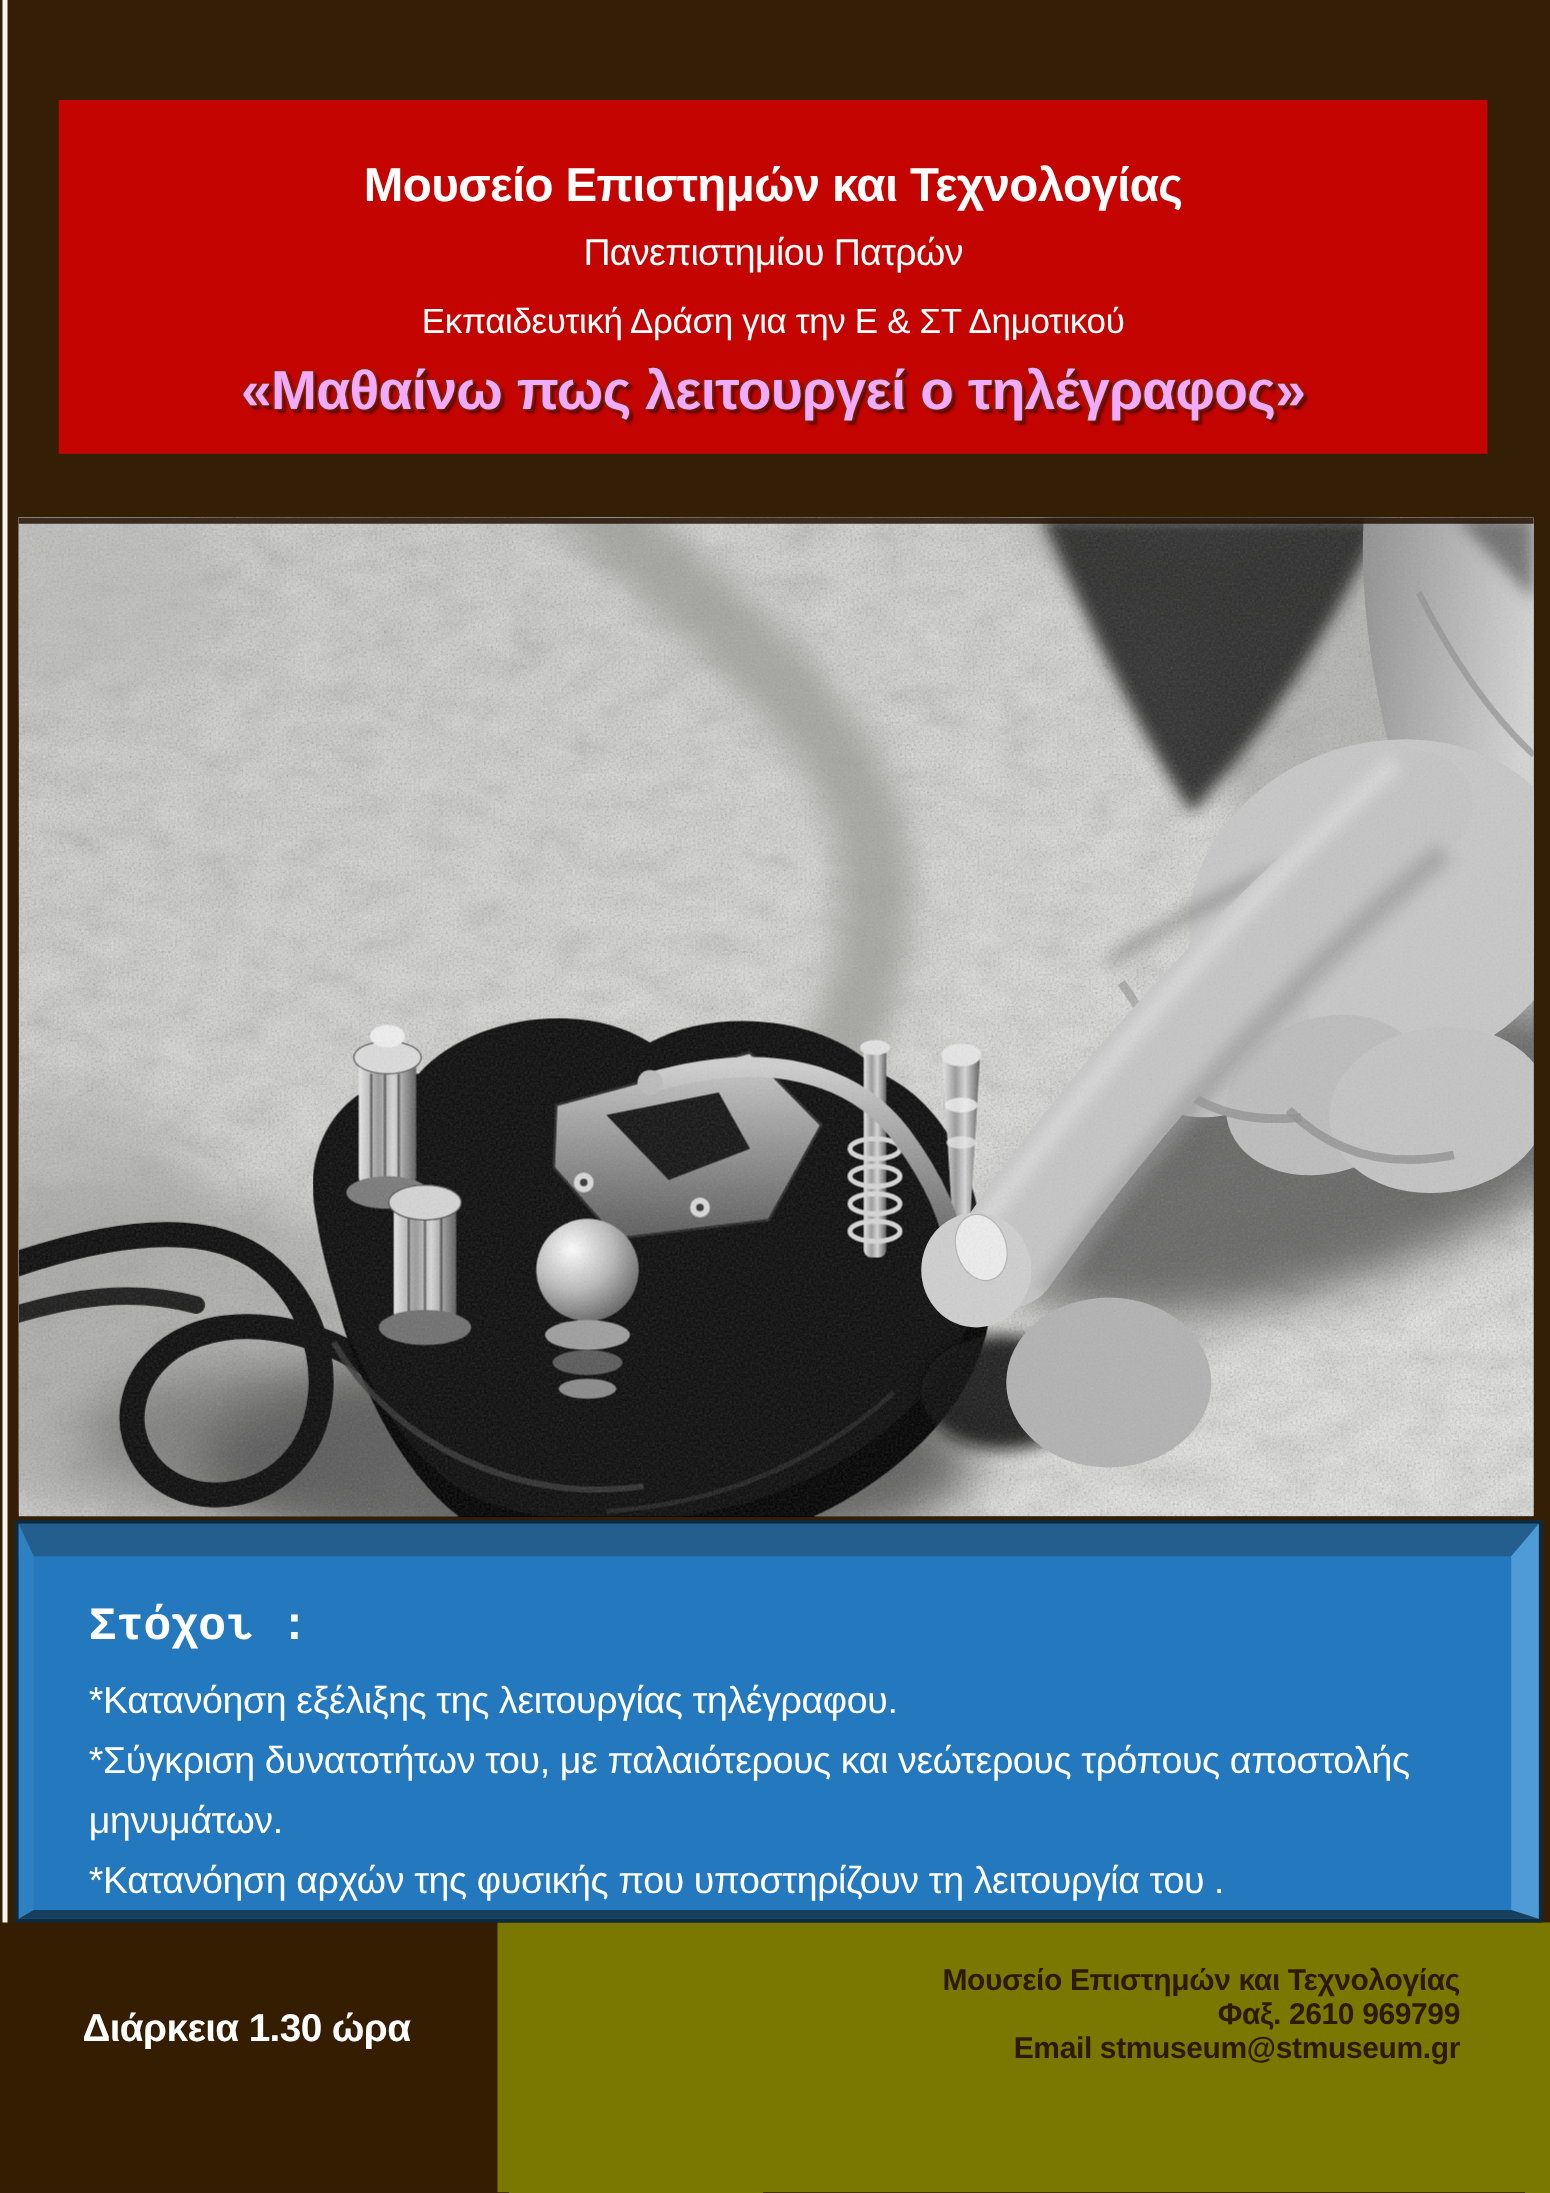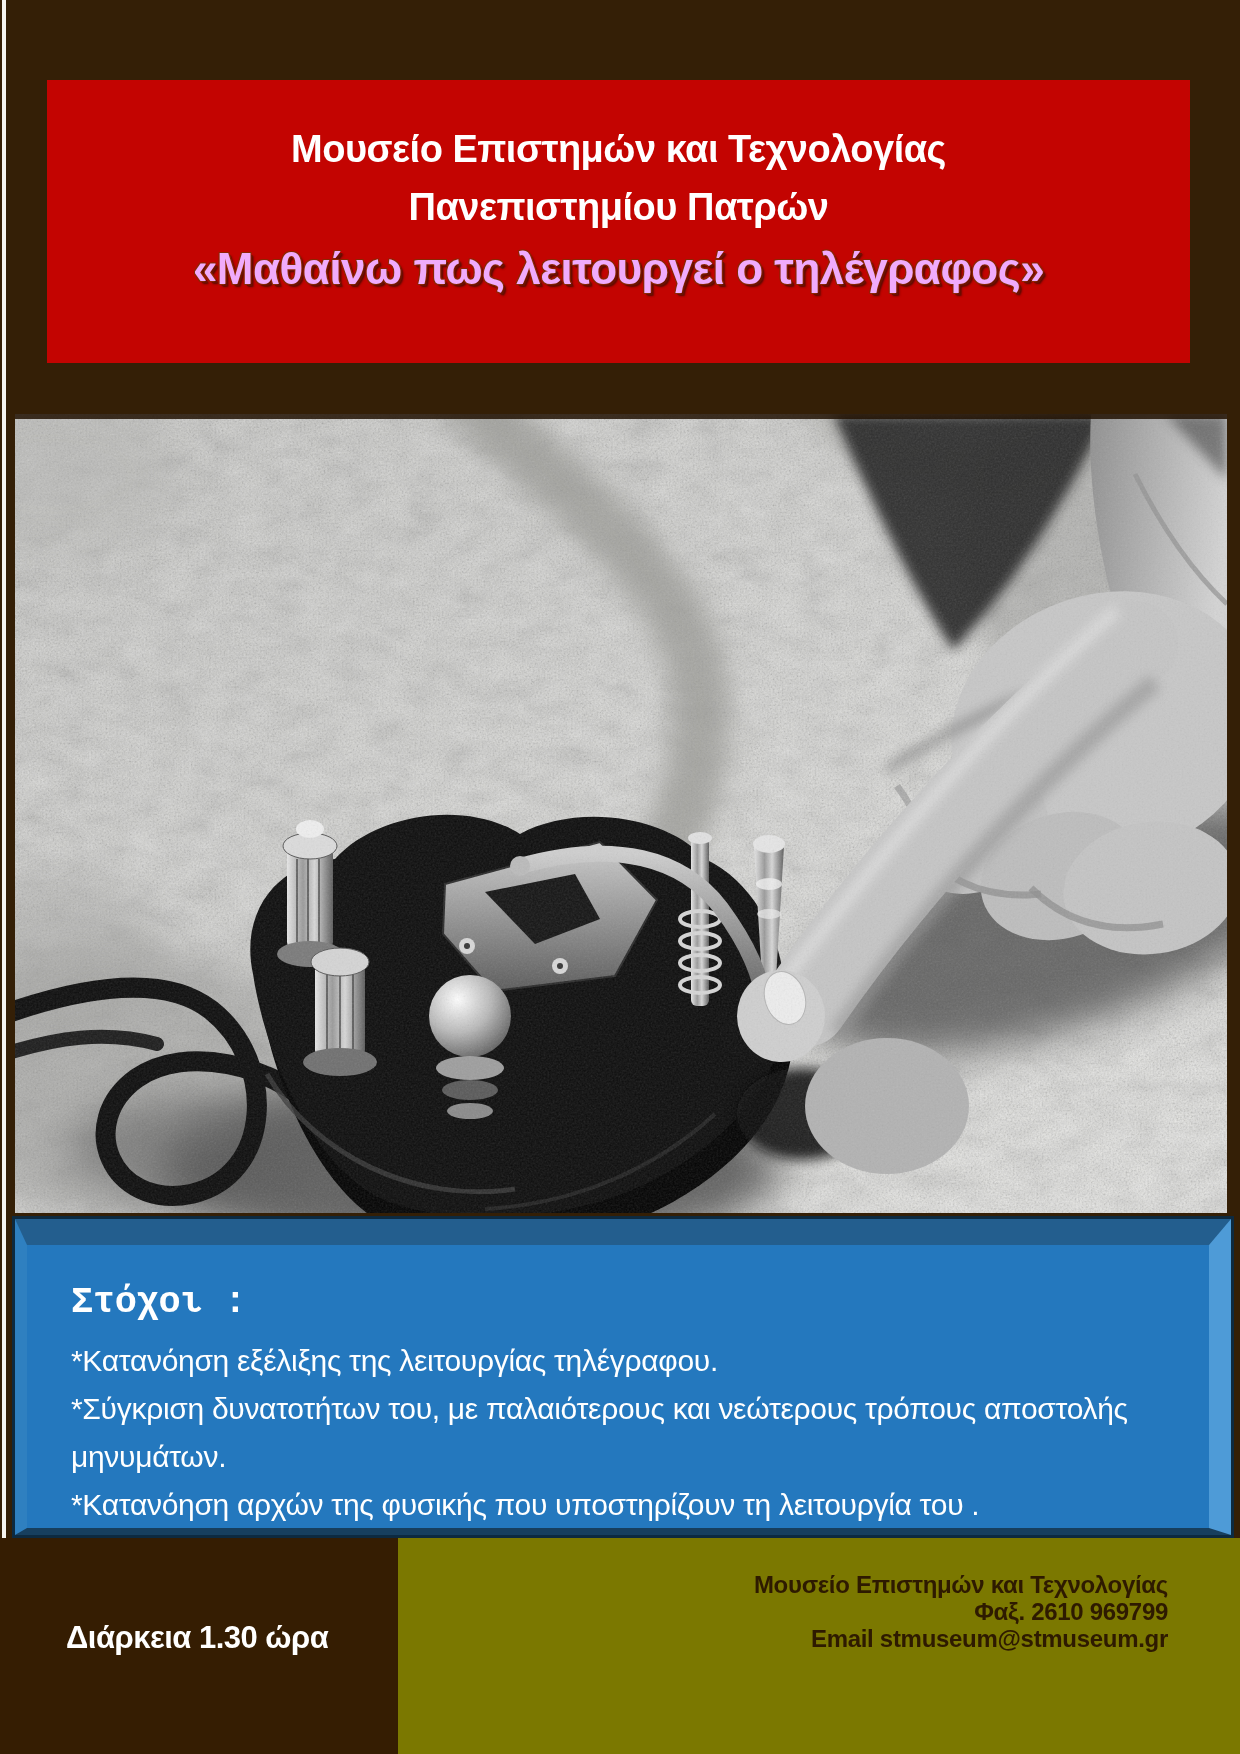--- a/index.html
+++ b/index.html
@@ -9,21 +9,21 @@
     background:#341F06;
     font-family:"Liberation Sans","DejaVu Sans",sans-serif;
   }
   .edge-line{position:absolute;left:2px;top:0;width:4px;height:1546px;background:#f5f5f0;}
   
   .banner{
     position:absolute;left:47px;top:80px;width:1143px;height:283px;
     background:#C30401;text-align:center;color:#ffffff;
   }
   .banner .t1{padding-top:48px;font-size:38px;font-weight:bold;letter-spacing:-0.5px;}
-  .banner .t2{margin-top:15px;font-size:38px;font-weight:bold;letter-spacing:-0.5px;}
+  .banner .t2{margin-top:15px;font-size:30px;font-weight:normal;letter-spacing:-0.5px;}
   .banner .sub{margin-top:21px;font-size:28px;letter-spacing:-0.3px;}
   .banner .activity{
     margin-top:15px;font-size:44px;font-weight:bold;color:#f0abfc;letter-spacing:-0.5px;
     text-shadow:-1px -1px 0 #8B2703,1px -1px 0 #8B2703,-1px 1px 0 #8B2703,
                 2px 2px 0 #6B1200,3px 3px 2px rgba(60,10,0,.8);
   }
   
   .photo{position:absolute;left:15px;top:414px;width:1212px;height:799px;margin:0;}
   .photo svg{display:block;}
   
@@ -36,39 +36,40 @@
     border-style:solid;border-width:26px 22px 7px 12px;
     border-color:#235E8E #4E9BD7 #173F5E #2F80C0;
     background:#2478BE;color:#ffffff;
     padding:36px 30px 0 44px;
   }
   .goals-inner h2{margin:0 0 14px 0;font-size:37px;font-weight:bold;letter-spacing:-0.3px;font-family:Liberation Mono, monospace;}
   .goals-inner p{margin:0;font-size:30px;line-height:48px;letter-spacing:-0.3px;font-weight:normal;}
   
   .footer{position:absolute;left:0;top:1538px;width:1240px;height:216px;background:#351D02;}
   .duration{
-    position:absolute;left:66px;top:82px;color:#ffffff;
+    position:absolute;left:66px;top:67px;color:#ffffff;
     font-size:31px;font-weight:bold;letter-spacing:-0.5px;
   }
   .olive-panel{
     position:absolute;left:398px;top:0;right:0;bottom:0;background:#7B7800;
     color:#2E1A00;font-weight:bold;font-size:24px;line-height:27px;
     text-align:right;padding:33px 72px 0 0;box-sizing:border-box;letter-spacing:-0.3px;
   }
 </style>
 </head>
 <body>
 
 <div class="poster">
 
   <div class="edge-line"></div>
 
   <header class="banner">
     <div class="t1">Μουσείο Επιστημών και Τεχνολογίας</div>
     <div class="t2">Πανεπιστημίου Πατρών</div>
+    <div class="sub">Εκπαιδευτική Δράση για την Ε &amp; ΣΤ Δημοτικού</div>
     <div class="activity">«Μαθαίνω πως λειτουργεί ο τηλέγραφος»</div>
   </header>
 
   <figure class="photo">
     <svg viewBox="0 0 1212 799" width="1212" height="799">
       <defs>
         <linearGradient id="carpetG" x1="0" y1="0" x2="1" y2="1">
           <stop offset="0" stop-color="#c7c7c4"></stop>
             <stop offset="0.55" stop-color="#dcdcd9"></stop>
             <stop offset="1" stop-color="#ebebe8"></stop>

